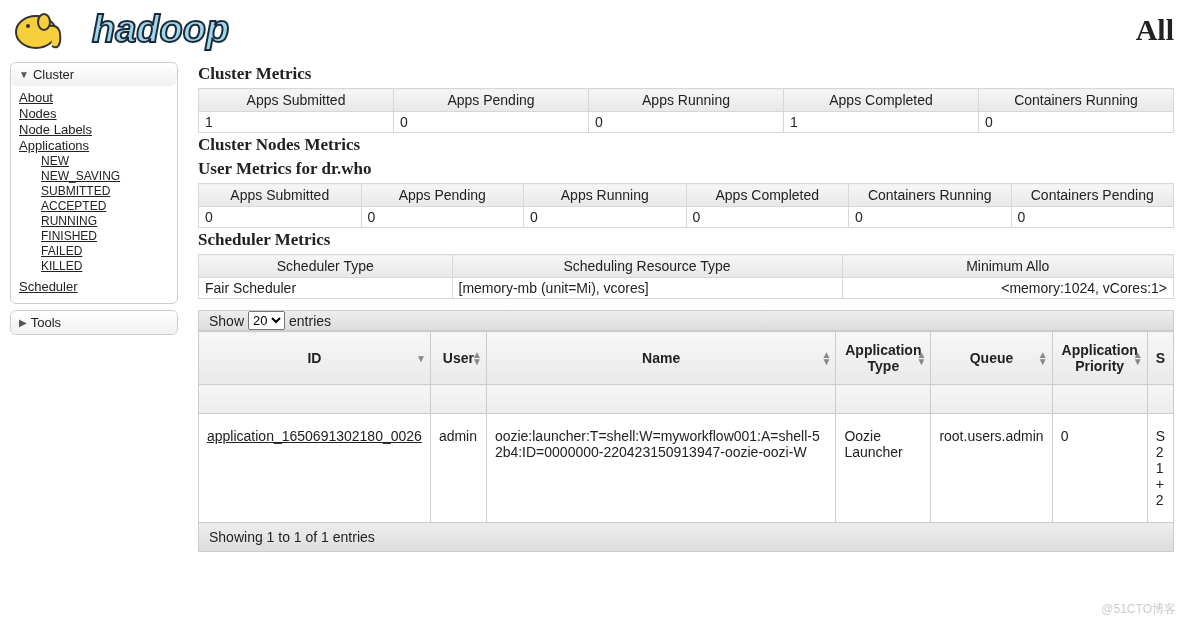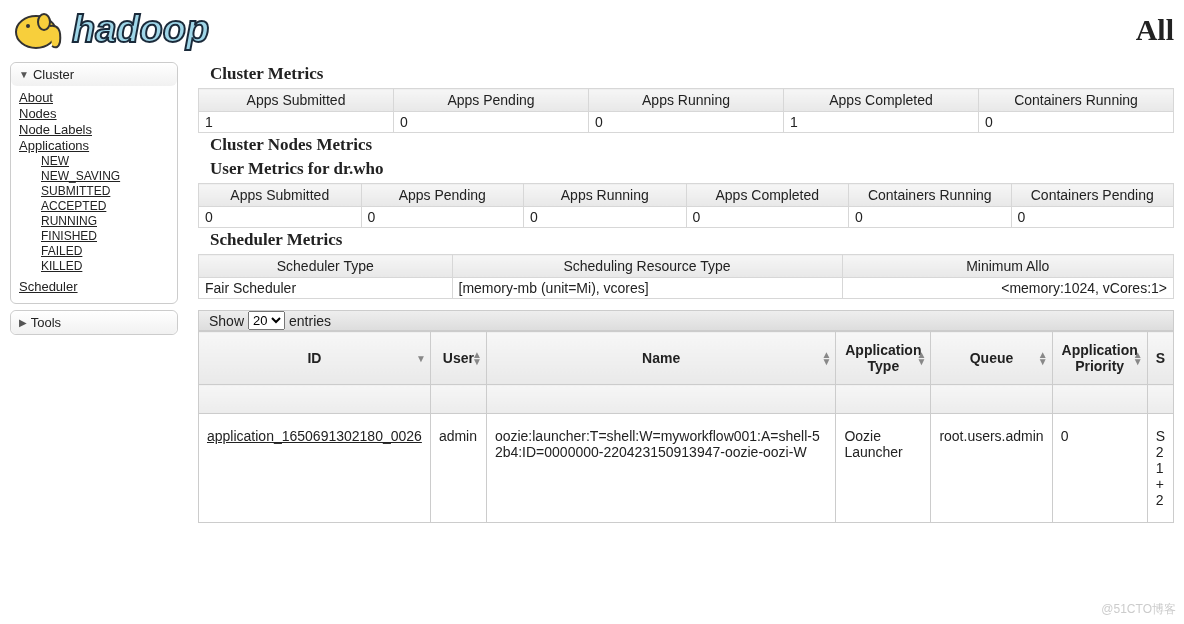--- a/index.html
+++ b/index.html
@@ -1,31 +1,31 @@
 <!DOCTYPE html>
 <html><head>
 <meta charset="utf-8">
 <style>
 *{box-sizing:border-box;margin:0;padding:0}
 body{font-family:"Segoe UI",Arial,sans-serif;font-size:13px;color:#222;background:#fff}
 .header{display:flex;align-items:center;justify-content:space-between;padding:6px 10px 8px}
-.logo{display:flex;align-items:center;gap:0}
+.logo{display:flex;align-items:center;gap:20px}
 .page-title{font-size:30px;font-weight:700;font-family:Georgia,serif}
 .layout{display:flex;gap:20px;padding:0 10px}
 .sidebar{width:168px;flex-shrink:0}
 .sb-panel{border:1px solid #ccc;border-radius:6px;margin-bottom:6px;background:#fff}
 .sb-head{padding:4px 8px;font-size:13px;background:linear-gradient(#fff,#f1f1f1);border-radius:6px;display:flex;align-items:center;gap:4px;cursor:pointer}
 .sb-body{padding:4px 8px 8px}
 .sb-body a{display:block;text-decoration:underline;color:#222;margin-bottom:1px;font-size:13px}
 .sb-sub{padding-left:22px}
 .sb-sub a{font-size:12px}
 .sched{margin-top:6px}
 .caret{font-size:10px;color:#555}
 .main{flex:1;min-width:0}
-h3.sec{font-family:Georgia,serif;font-size:17px;font-weight:600;margin:2px 12px 4px}
+h3.sec{font-family:Georgia,serif;font-size:17px;font-weight:600;margin:2px 0 4px}
 table.metrics{width:100%;border-collapse:collapse;margin-bottom:2px;table-layout:fixed}
 table.metrics th{background:linear-gradient(#f6f6f6,#e8e8e8);border:1px solid #d7d7d7;font-weight:400;font-size:14px;padding:3px 6px;text-align:center}
 table.metrics td{border:1px solid #d7d7d7;padding:2px 6px;font-size:14px}
 .dt-controls{background:linear-gradient(#eee,#ddd);padding:0 10px;border:1px solid #ccc;margin-top:11px;display:flex;align-items:center;gap:4px;font-size:14px}
 .dt-controls select{font-size:13px}
 table.data{width:100%;border-collapse:collapse}
 table.data th{background:linear-gradient(#f7f7f7,#e9e9e9);border:1px solid #ccc;padding:10px 8px;font-weight:700;font-size:14px;vertical-align:middle;position:relative}
 .sortic{position:absolute;right:4px;top:50%;transform:translateY(-50%);font-size:10px;color:#888;line-height:7px}
 table.data td{border:1px solid #ccc;padding:14px 8px;font-size:14px;vertical-align:top}
 table.data td a{text-decoration:underline;color:#222}
@@ -182,16 +182,17 @@
           <td>root.users.admin</td>
           <td>0</td>
           <td style="white-space:pre-line">S
 2
 1
 +
 2</td>
         </tr>
       </tbody>
     </table>
+    <div class="dt-footer">Showing 1 to 1 of 1 entries</div>
   </div>
 </div>
 
 <div class="watermark">@51CTO博客</div>
 
 </body></html>

